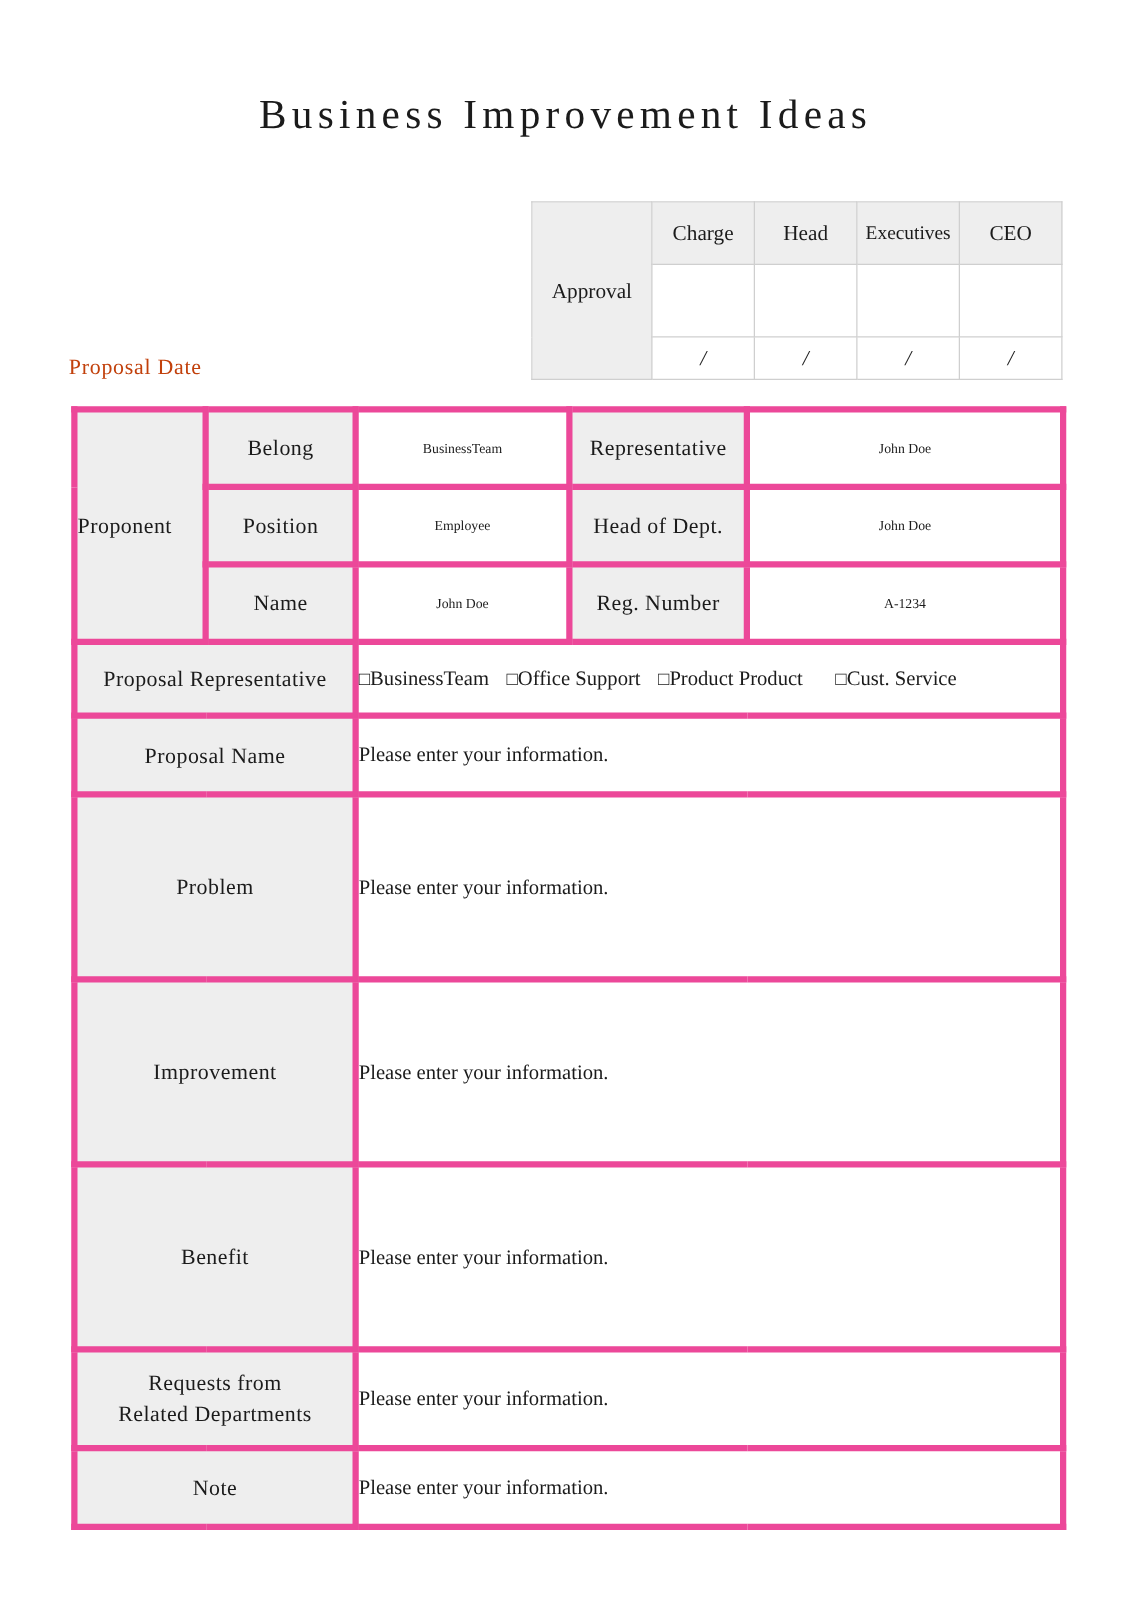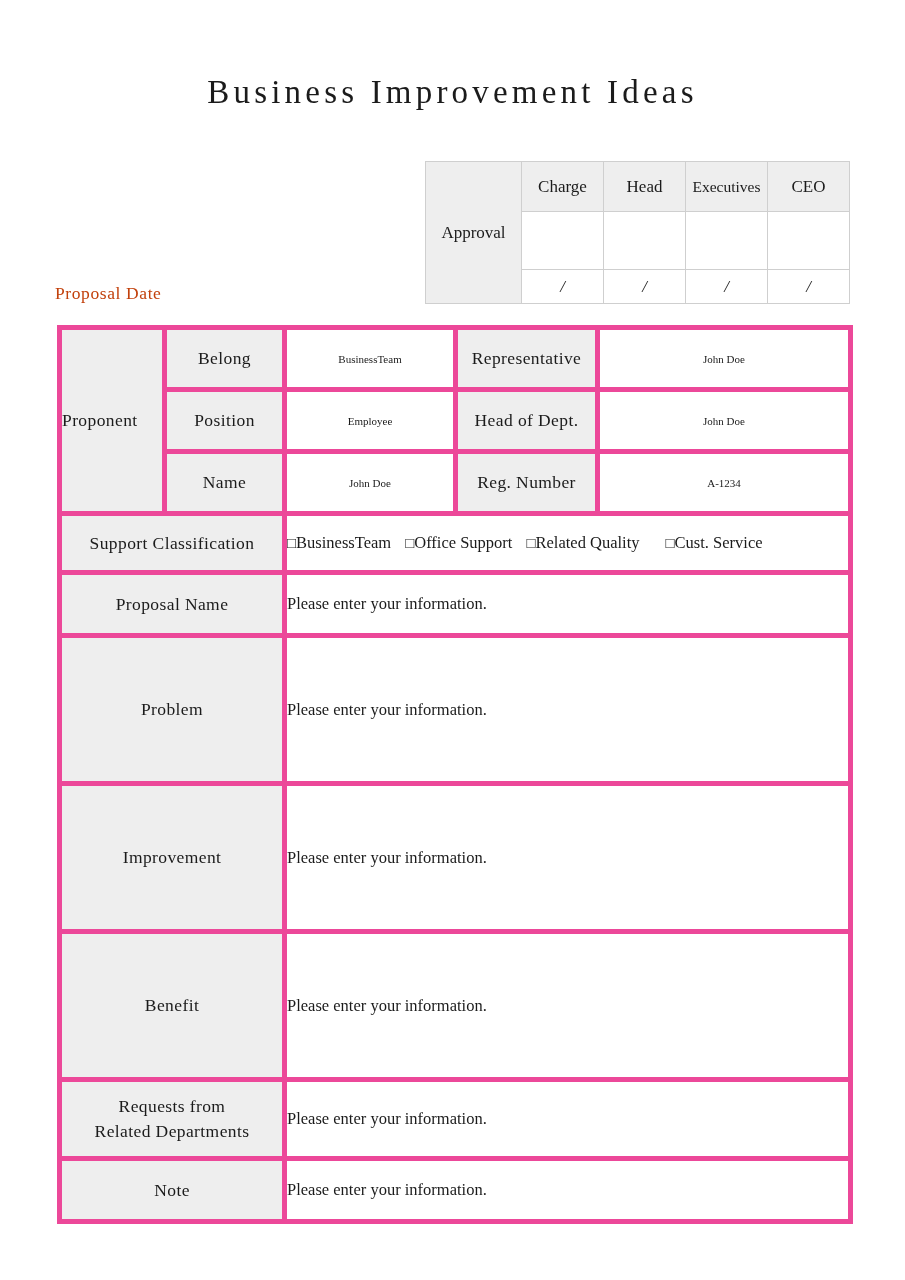--- a/index.html
+++ b/index.html
@@ -220,24 +220,24 @@
       <td class="val">John Doe</td>
     </tr>
     <tr class="row-proponent">
       <td class="lbl">Name</td>
       <td class="val">John Doe</td>
       <td class="lbl">Reg. Number</td>
       <td class="val">A-1234</td>
     </tr>
 
     <tr>
-      <td class="lbl-wide h-class" colspan="2">Support Classification</td>
+      <td class="lbl-wide h-class" colspan="2">Proposal Representative</td>
       <td class="classification-cell h-class" colspan="3">
         <span class="chk-group">
-          <span class="chk-item"><span class="chk-box">□</span><span>BusinessTeam</span></span><span class="chk-item"><span class="chk-box">□</span><span>Office Support</span></span><span class="chk-item"><span class="chk-box">□</span><span>Related Quality</span></span><span class="chk-item"><span class="chk-box">□</span><span>Cust. Service</span></span>
+          <span class="chk-item"><span class="chk-box">□</span><span>BusinessTeam</span></span><span class="chk-item"><span class="chk-box">□</span><span>Office Support</span></span><span class="chk-item"><span class="chk-box">□</span><span>Product Product</span></span><span class="chk-item"><span class="chk-box">□</span><span>Cust. Service</span></span>
         </span>
       </td>
     </tr>
 
     <tr>
       <td class="lbl-wide h-name" colspan="2">Proposal Name</td>
       <td class="field-cell h-name" colspan="3">Please enter your information.</td>
     </tr>
 
     <tr>

